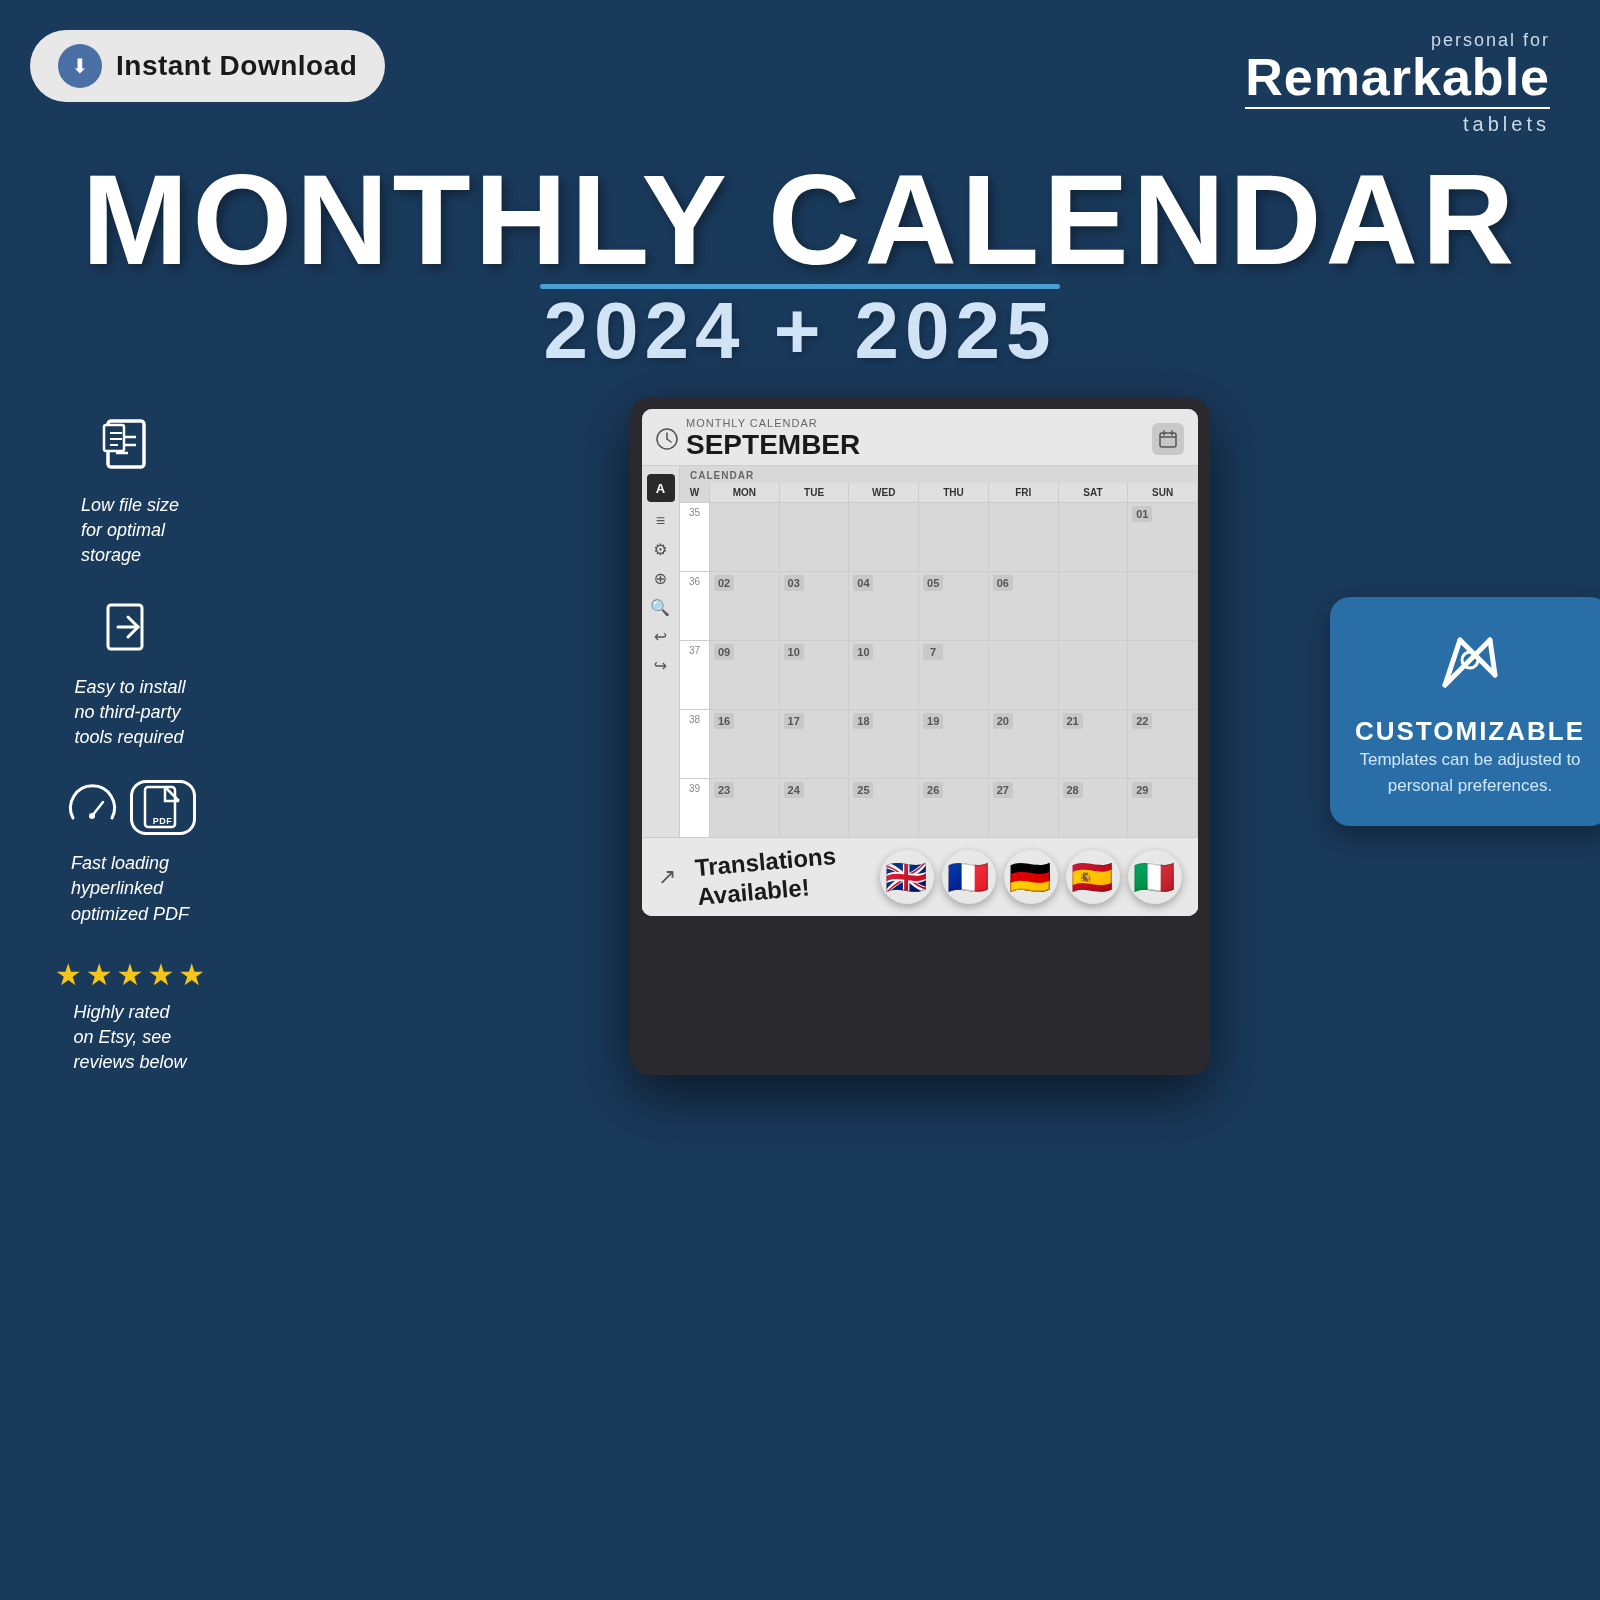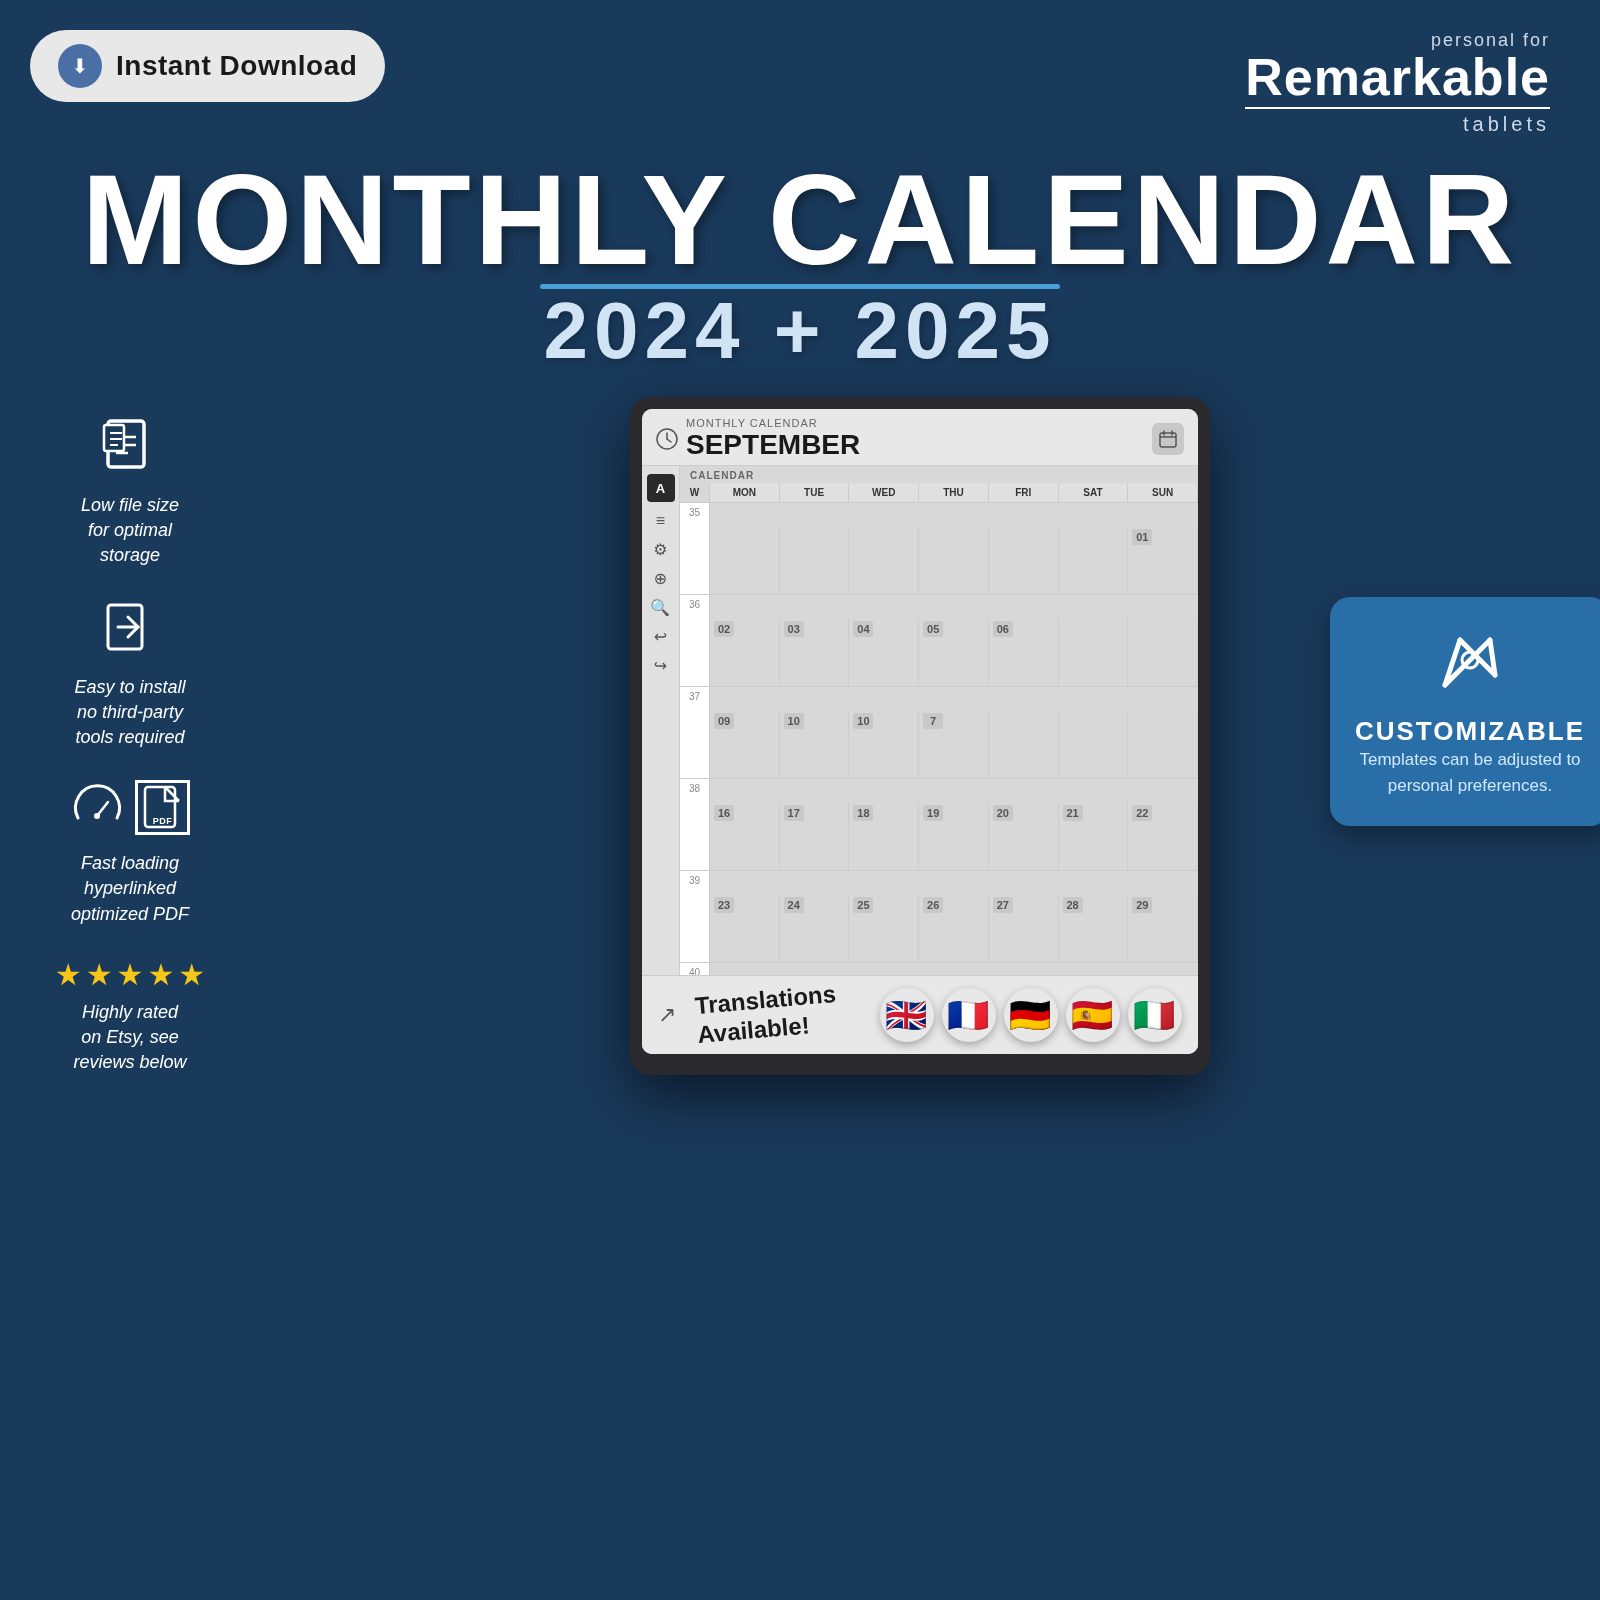--- a/index.html
+++ b/index.html
@@ -129,21 +129,20 @@
       flex-direction: column;
       gap: 30px;
       padding-top: 20px;
       flex-shrink: 0;
     }
 
     .feature-item {
       display: flex;
       flex-direction: column;
       align-items: center;
-      text-align: center;
       gap: 8px;
     }
 
     .feature-icon {
       font-size: 52px;
       color: white;
       line-height: 1;
     }
 
     .feature-text {
@@ -298,21 +297,20 @@
       text-align: center;
       border-right: 1px solid #ccc;
       background: #ffffff;
     }
 
     .cal-day-cell {
       border-right: 1px solid #ccc;
       padding: 3px 4px;
       background: #d8d8d8;
       min-height: 68px;
-      margin-top: 23px;
     }
 
     .cal-day-num {
       font-size: 11px;
       color: #555;
       font-weight: 600;
       background: #c8c8c8;
       width: 20px;
       height: 16px;
       display: flex;
@@ -407,24 +405,24 @@
     }
 
     
     .icon-row {
       display: flex;
       gap: 10px;
       justify-content: center;
     }
 
     .icon-box {
-      width: 55px;
+      width: 66px;
       height: 55px;
       border: 3px solid white;
-      border-radius: 0;
+      border-radius: 16px;
       display: flex;
       align-items: center;
       justify-content: center;
       font-size: 26px;
       color: white;
       position: relative;
     }
 
     .speedometer-icon {
       font-size: 34px;

